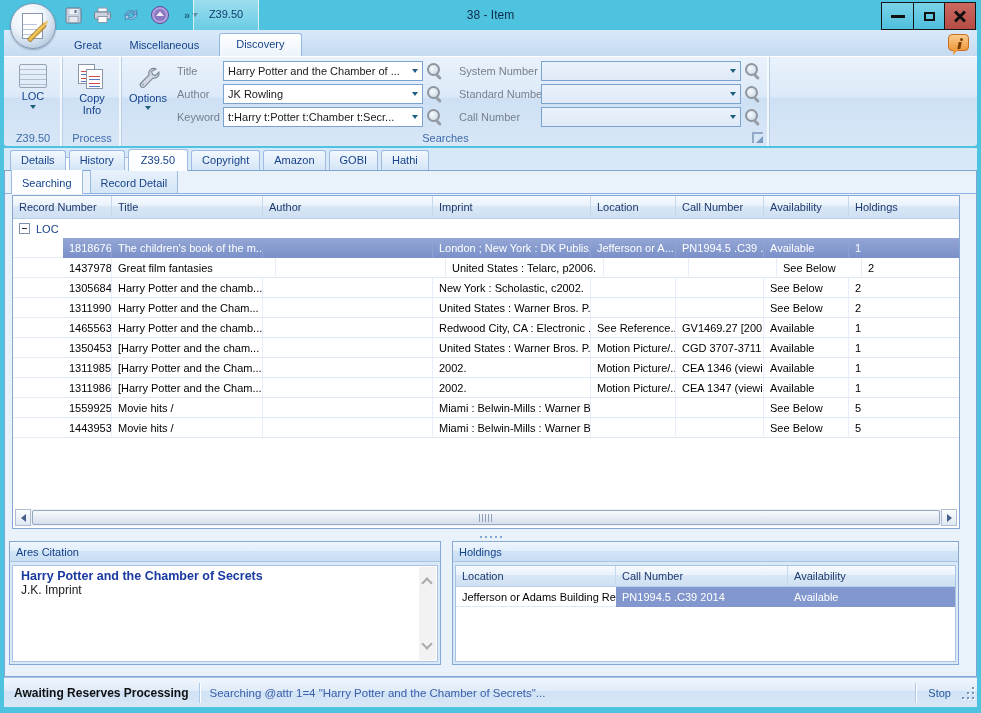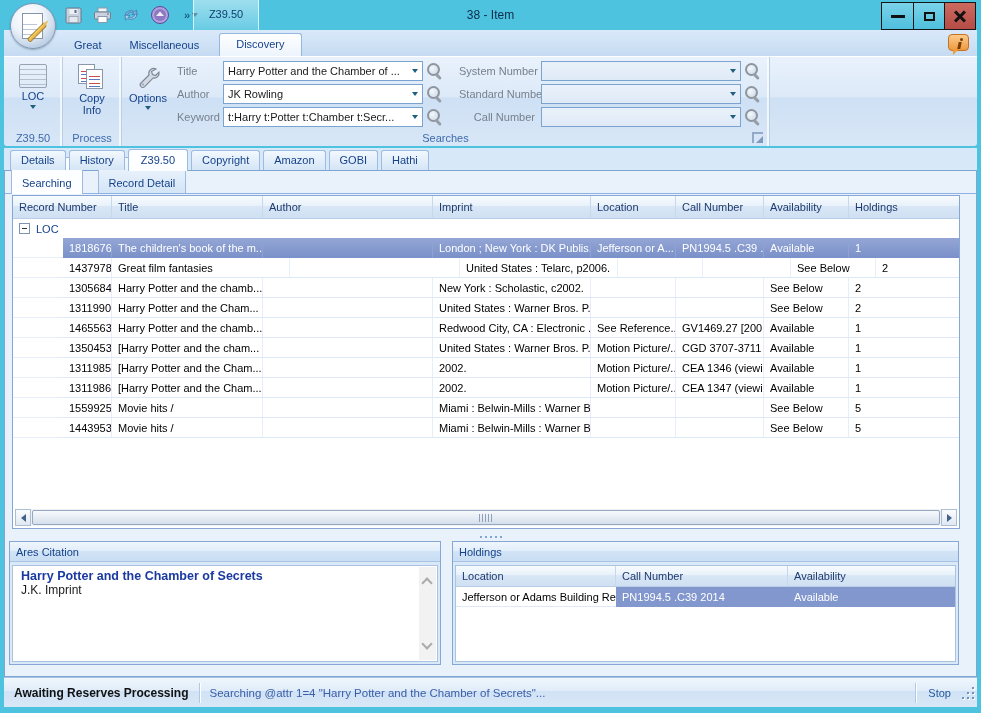--- a/index.html
+++ b/index.html
@@ -55,37 +55,37 @@
   .icon-copy .d1,.icon-copy .d2 { position:absolute; width:17px; height:20px; background:#fff; border:1px solid #8A97A8;
     background-image:repeating-linear-gradient(#fff 0 3px, #CE4A4A 3px 4px, #fff 4px 6px, #5B79C9 6px 7px); background-size:11px 100%; background-position:2px 3px; background-repeat:no-repeat; }
   .icon-copy .d1 { left:1px; top:0; } .icon-copy .d2 { left:9px; top:5px; }
   .mag { position:relative; width:16px; height:16px; display:inline-block; }
   .mag:before { content:""; position:absolute; left:0; top:0; width:9px; height:9px; border:2.5px solid #8F959E; border-radius:50%; background:radial-gradient(circle at 35% 35%, #F4F8FB, #C9D8E6); }
   .mag:after { content:""; position:absolute; left:10px; top:10px; width:7px; height:3px; background:#979DA6; border-radius:2px; transform:rotate(45deg); transform-origin:0 0; }
   .fields { display:flex; gap:0; padding:1px 0 0 6px; }
   .fcol { display:flex; flex-direction:column; gap:3px; }
   .frow { display:flex; align-items:center; height:20px; }
   .flabel { color:#76808E; padding-right:6px; white-space:nowrap; }
-  .flabel.a { width:46px; } .flabel.b { width:88px; padding-left:12px; box-sizing:content-box; width:76px;text-align:right; }
+  .flabel.a { width:46px; } .flabel.b { width:88px; padding-left:12px; box-sizing:content-box; width:76px; }
   .combo { display:flex; align-items:center; width:200px; height:20px; border:1px solid #7BA3CF; background:#fff; padding:0 2px 0 4px; }
   .combo.empty { background:linear-gradient(#EAF1FA,#DFEAF7); }
   .combo .val { flex:1; color:#1A1A1A; white-space:nowrap; overflow:hidden; }
   .combo .dd { width:11px; display:flex; justify-content:center; }
   .sbtn { width:24px; height:20px; display:flex; align-items:center; justify-content:center; }
   .launcher { position:absolute; right:6px; bottom:3px; width:11px; height:11px; border-left:2px solid #93A9C8; border-top:2px solid #93A9C8; }
   .launcher:after { content:""; position:absolute; right:0; bottom:0; border-style:solid; border-width:0 0 7px 7px; border-color:transparent transparent #7E99BF transparent; }
 
   
   .main { position:absolute; top:148px; left:4px; right:4px; bottom:36px; background:#D7E8F8; }
   .doc-tabs { height:22px; display:flex; align-items:flex-end; padding-left:6px; position:relative; z-index:5; }
   .dtab { padding:3px 10px 4px; background:linear-gradient(#F2F8FE,#D4E5F6); border:1px solid #9DBBE2; border-bottom:none; border-radius:3px 3px 0 0; margin-right:3px; color:#15428B; }
   .dtab.active { background:#FDFEFF; padding:4px 12px 5px; position:relative; top:1px; z-index:6; }
   .doc-panel { position:absolute; left:0; right:0; top:22px; bottom:0; background:#E9F2FB; border:1px solid #7FA5D4; }
   .sub-tabs { height:23px; display:flex; align-items:flex-end; padding-left:6px; border-bottom:1px solid #8DB2E3; position:relative; }
-  .stab { padding:19px 10px 4px; background:linear-gradient(#F2F8FE,#D4E5F6); border:1px solid #9DBBE2; border-bottom:none; border-radius:3px 3px 0 0; margin-right:15px; color:#15428B; position:relative; }
+  .stab { padding:19px 10px 4px; background:linear-gradient(#F2F8FE,#D4E5F6); border:1px solid #9DBBE2; border-bottom:none; border-radius:3px 3px 0 0; margin-right:7px; color:#15428B; position:relative; }
   .stab.active { background:#FDFEFF; margin-bottom:-1px; padding-bottom:5px; z-index:2; }
 
   
   .table-wrap { position:absolute; left:7px; top:24px; width:948px; height:334px; border:1px solid #86A7D3; background:#fff; overflow:hidden; }
   .tr { display:flex; align-items:center; }
   .thead { height:23px; background:linear-gradient(#F7FBFE 0%, #E8F1FA 45%, #D9E7F6 46%, #CFE0F2 100%); border-bottom:1px solid #B9CFE8; }
   .th { height:100%; display:flex; align-items:center; padding-left:6px; color:#1E3A6E; border-right:1px solid #C5D8EC; white-space:nowrap; overflow:hidden; }
   .th.flex { flex:1; border-right:none; }
   .grouprow { height:19px; color:#15428B; }
   .minusbox { width:11px; height:11px; border:1px solid #7E93AD; background:#fff; margin:0 6px 0 6px; position:relative; flex:none; }
@@ -361,21 +361,21 @@
               <div class="td" style="width: 170px;"></div>
               <div class="td" style="width: 158px;">London ; New York : DK Publis...</div>
               <div class="td" style="width: 85px;">Jefferson or A...</div>
               <div class="td" style="width: 88px;">PN1994.5 .C39 ...</div>
               <div class="td" style="width: 85px;">Available</div>
               <div class="td flex">1</div>
             </div>
             <div class="tr row">
               <div class="ind"></div>
               <div class="td" style="width: 49px;">14379781</div>
-              <div class="td" style="width: 178px;">Great film fantasies</div>
+              <div class="td" style="width: 164px;">Great film fantasies</div>
               <div class="td" style="width: 170px;"></div>
               <div class="td" style="width: 158px;">United States : Telarc, p2006.</div>
               <div class="td" style="width: 85px;"></div>
               <div class="td" style="width: 88px;"></div>
               <div class="td" style="width: 85px;">See Below</div>
               <div class="td flex">2</div>
             </div>
             <div class="tr row">
               <div class="ind"></div>
               <div class="td" style="width: 49px;">13056840</div>

